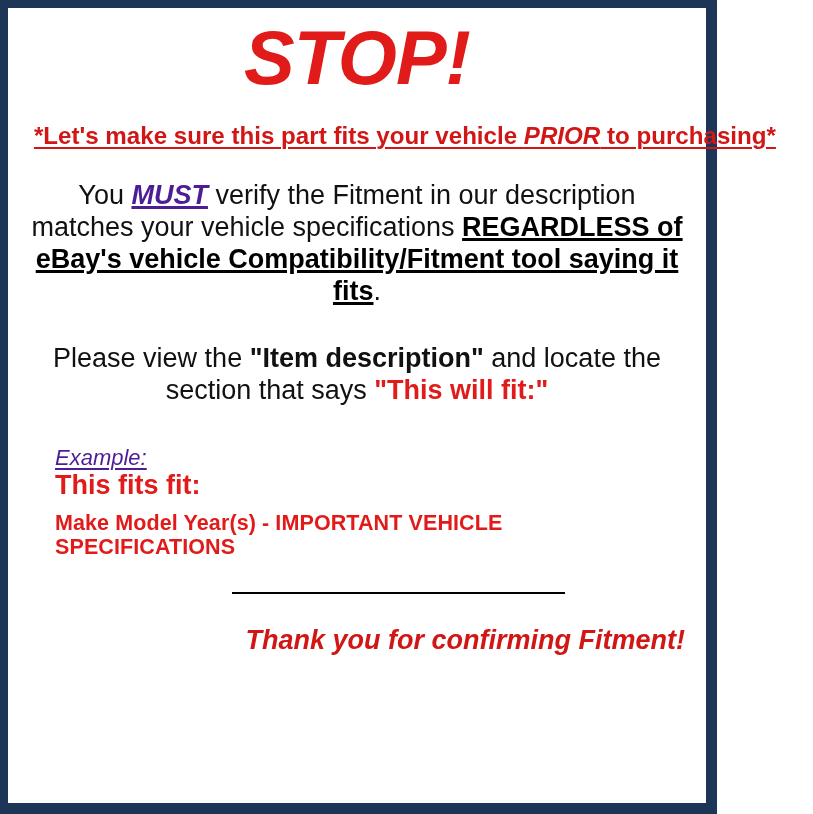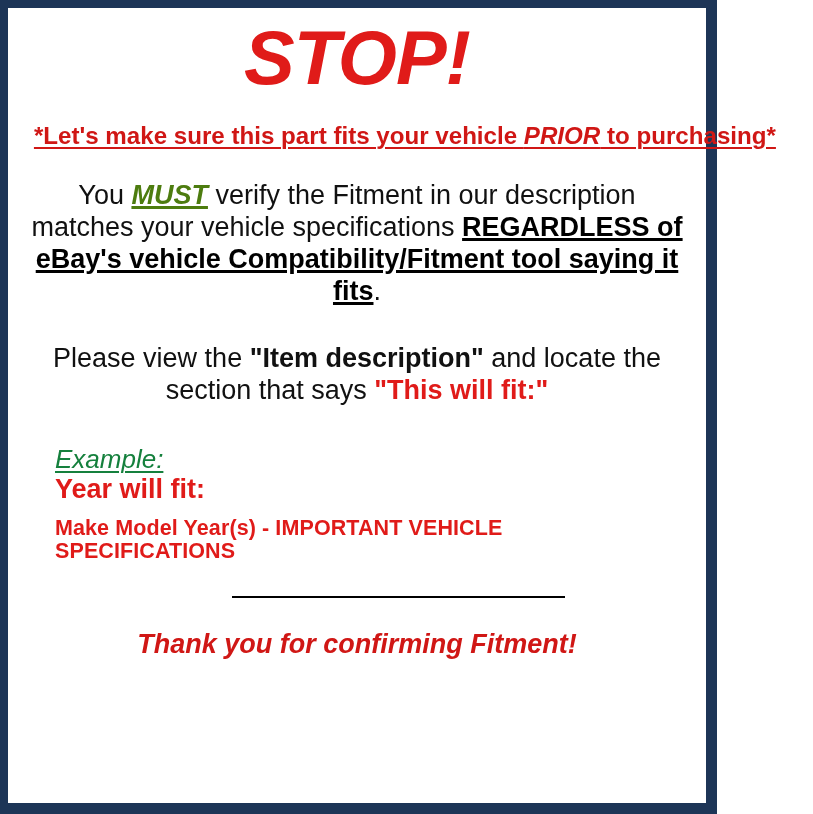--- a/index.html
+++ b/index.html
@@ -69,21 +69,21 @@
     font-size: 27px;
     line-height: 1.18;
     margin: 0;
     padding: 0;
   }
 
   .para .bold { font-weight: bold; }
   .para .red  { color: #e01b19; }
 
   .emph-red {
-    color: #4d7c0f;
+    color: #4c1d95;
     font-weight: bold;
     font-style: italic;
     text-decoration: underline;
     text-decoration-thickness: 2.5px;
     text-underline-offset: 2px;
   }
 
   .redbold {
     color: #000000;
     font-weight: bold;
@@ -97,23 +97,23 @@
   #para-confirm{ margin-top: 28px; }
   #para-vin    { margin-top: 35px; }
 
   
   #example-block {
     margin-top: 39px;
     padding-left: 26px;
     text-align: left;
   }
   #example-label {
-    color: #15803d;
+    color: #4c1d95;
     font-style: italic;
-    font-size: 26px;
+    font-size: 22px;
     line-height: 1.05;
     text-decoration: underline;
     text-decoration-thickness: 2px;
     text-underline-offset: 3px;
     display: inline-block;
   }
   #example-fit {
     display: block;
     color: #e01b19;
     font-weight: bold;
@@ -141,21 +141,21 @@
     position: absolute;
     left: 203px;
     top: 4px;
     width: 333px;
     height: 2px;
     background: #000000;
   }
 
   
   #thanks {
-    text-align: center;
+    text-align: right;
     color: #d01715;
     font-weight: bold;
     font-style: italic;
     font-size: 27px;
     line-height: 1.1;
     margin-top: 26px;
   }
 </style>
 </head>
 <body>
@@ -166,21 +166,21 @@
     <h1 class="headline">STOP!</h1>
 
     <p class="subtitle"><span>*Let's make sure this part fits your vehicle </span><span class="ital">PRIOR</span><span> to purchasing*</span></p>
 
     <p class="para" id="para-must"><span>You </span><span class="emph-red">MUST</span><span> verify the Fitment in our description matches your vehicle specifications </span><span class="redbold">REGARDLESS of eBay's vehicle Compatibility/Fitment tool saying it fits</span><span>.</span></p>
 
     <p class="para" id="para-view"><span>Please view the </span><span class="bold">"Item description"</span><span> and locate the section that says </span><span class="bold red">"This will fit:"</span></p>
 
     <div id="example-block">
       <span id="example-label">Example:</span>
-      <span id="example-fit">Year will fit:</span>
+      <span id="example-fit">This fits fit:</span>
       <span id="example-spec">Make Model Year(s) - IMPORTANT VEHICLE SPECIFICATIONS</span>
     </div>
 
     <div id="divider-wrap">
       <div id="divider-rule"></div>
     </div>
 
 
 
     <p id="thanks">Thank you for confirming Fitment!</p>

